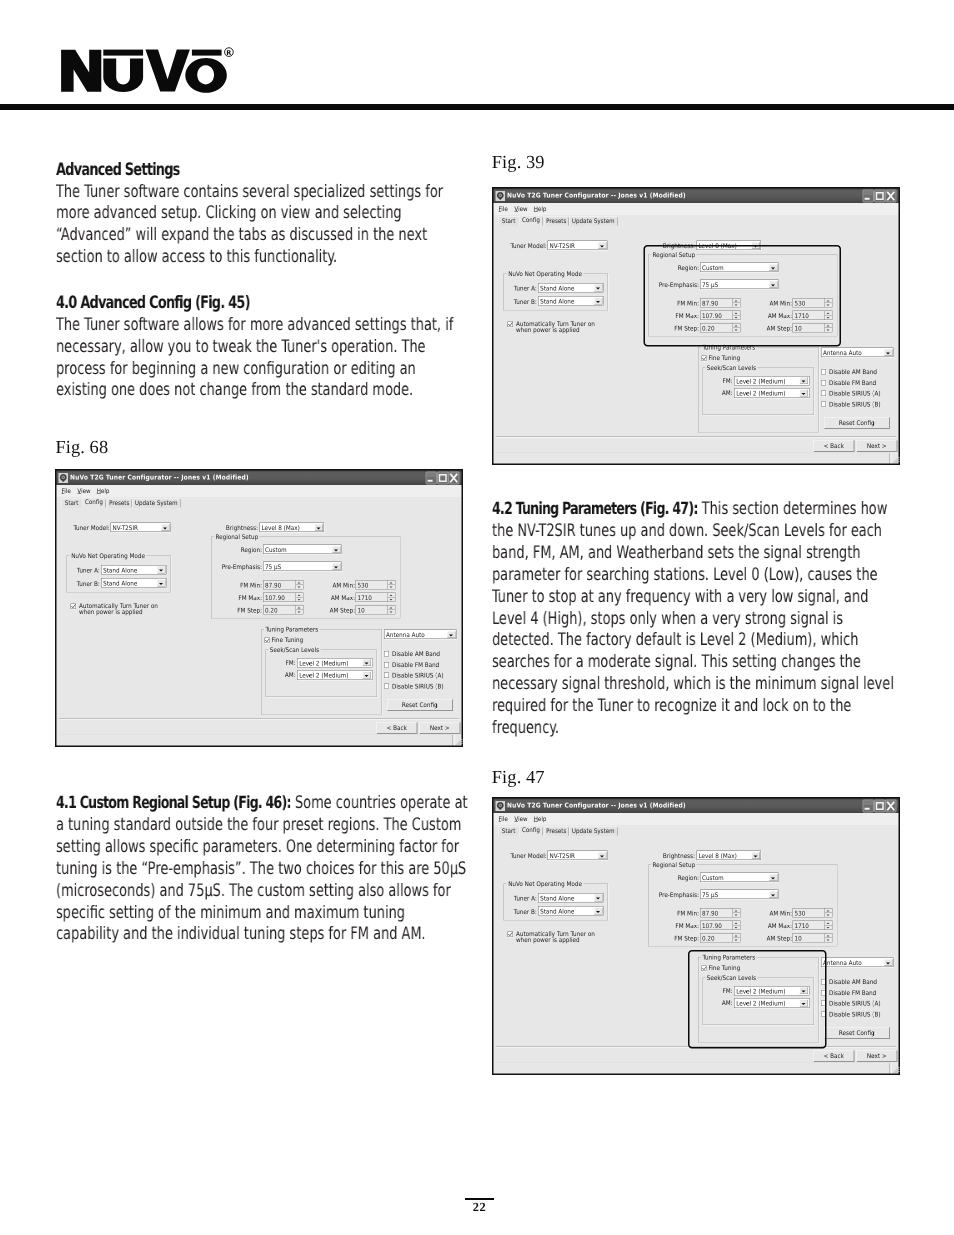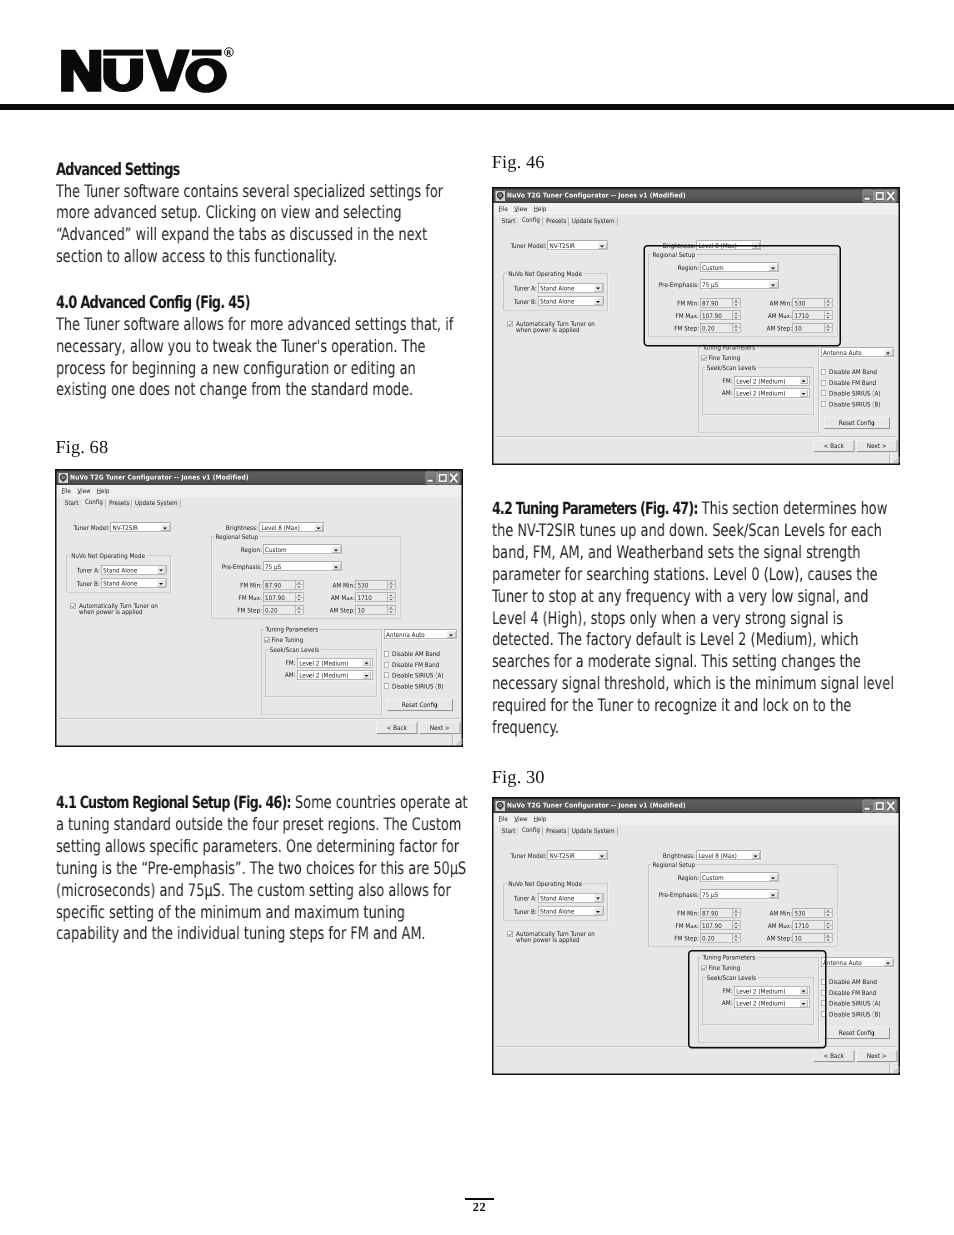--- a/index.html
+++ b/index.html
@@ -281,21 +281,21 @@
 <div class="vsep" style="left:792px;top:529px;height:21px"></div>
 <div class="grip" style="left:799px;top:536px"><svg width="14" height="14" viewBox="0 0 14 14">
               <path d="M13 1 L1 13 M13 5 L5 13 M13 9 L9 13" stroke="#b9b9b9" stroke-width="1.6" fill="none"></path>
             </svg></div>
 </div>
 </div>
     </div>
 <div class="col" style="left:56px;top:791.5px;width:497px">
 <p class="body"><b>4.1 Custom Regional Setup (Fig. 46):</b><span>  Some countries operate at a tuning standard outside the four preset regions. The Custom setting allows specific parameters. One determining factor for tuning is the “Pre-emphasis”. The two choices for this are 50µS (microseconds) and 75µS. The custom setting also allows for specific setting of the minimum and maximum tuning capability and the individual tuning steps for FM and AM.</span></p>
 </div>
-<div class="figlabel" style="left:491.8px;top:152.2px">Fig. 46</div>
+<div class="figlabel" style="left:491.8px;top:152.2px">Fig. 39</div>
 <div class="figwin" style="left:492px;top:187px">
       <div class="winScale">
 <div class="win">
 <div class="tbar">
 <span class="tbico"><svg width="19" height="20" viewBox="0 0 19 20">
                 <rect x="0" y="0" width="19" height="20" fill="#d2d2d2"></rect>
                 <path d="M9.5 2.2 a6.6 6.6 0 0 1 4.1 11.8 l-4.1 3.9 -4.1-3.9 A6.6 6.6 0 0 1 9.5 2.2 Z" fill="#3a3a3a"></path>
                 <circle cx="9.5" cy="8.8" r="3.5" fill="#9a9a9a"></circle>
                 <circle cx="9.5" cy="8.8" r="1.3" fill="#3a3a3a"></circle>
               </svg></span>
@@ -465,21 +465,21 @@
 <div class="grip" style="left:799px;top:536px"><svg width="14" height="14" viewBox="0 0 14 14">
               <path d="M13 1 L1 13 M13 5 L5 13 M13 9 L9 13" stroke="#b9b9b9" stroke-width="1.6" fill="none"></path>
             </svg></div>
 <div class="hl" style="left:299.8px;top:112.8px;width:395.4px;height:203px"></div>
 </div>
 </div>
     </div>
 <div class="col" style="left:492px;top:497.5px;width:497px">
 <p class="body"><b>4.2 Tuning Parameters (Fig. 47):</b><span>  This section determines how the NV-T2SIR tunes up and down.  Seek/Scan Levels for each band, FM, AM, and Weatherband sets the signal strength parameter for searching stations. Level 0 (Low), causes the Tuner to stop at any frequency with a very low signal, and Level 4 (High), stops only when a very strong signal is detected. The factory default is Level 2 (Medium), which searches for a moderate signal. This setting changes the necessary signal threshold, which is the minimum signal level required for the Tuner to recognize it and lock on to the frequency.</span></p>
 </div>
-<div class="figlabel" style="left:491.8px;top:767.2px">Fig. 30</div>
+<div class="figlabel" style="left:491.8px;top:767.2px">Fig. 47</div>
 <div class="figwin" style="left:492px;top:797px">
       <div class="winScale">
 <div class="win">
 <div class="tbar">
 <span class="tbico"><svg width="19" height="20" viewBox="0 0 19 20">
                 <rect x="0" y="0" width="19" height="20" fill="#d2d2d2"></rect>
                 <path d="M9.5 2.2 a6.6 6.6 0 0 1 4.1 11.8 l-4.1 3.9 -4.1-3.9 A6.6 6.6 0 0 1 9.5 2.2 Z" fill="#3a3a3a"></path>
                 <circle cx="9.5" cy="8.8" r="3.5" fill="#9a9a9a"></circle>
                 <circle cx="9.5" cy="8.8" r="1.3" fill="#3a3a3a"></circle>
               </svg></span>

